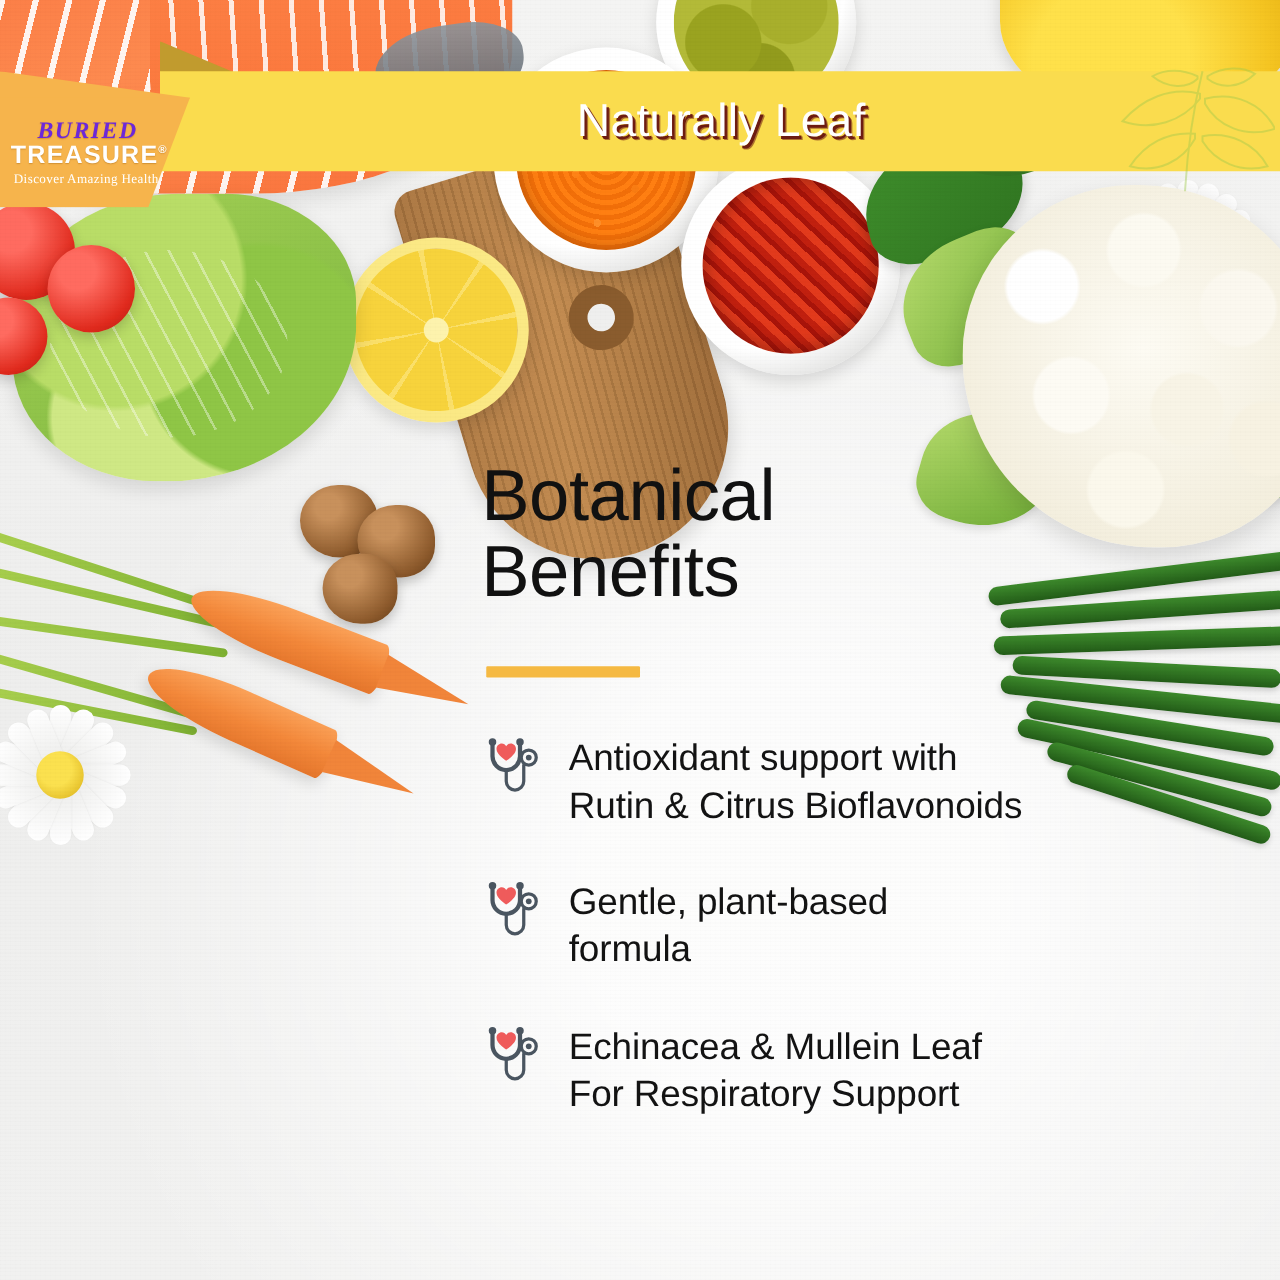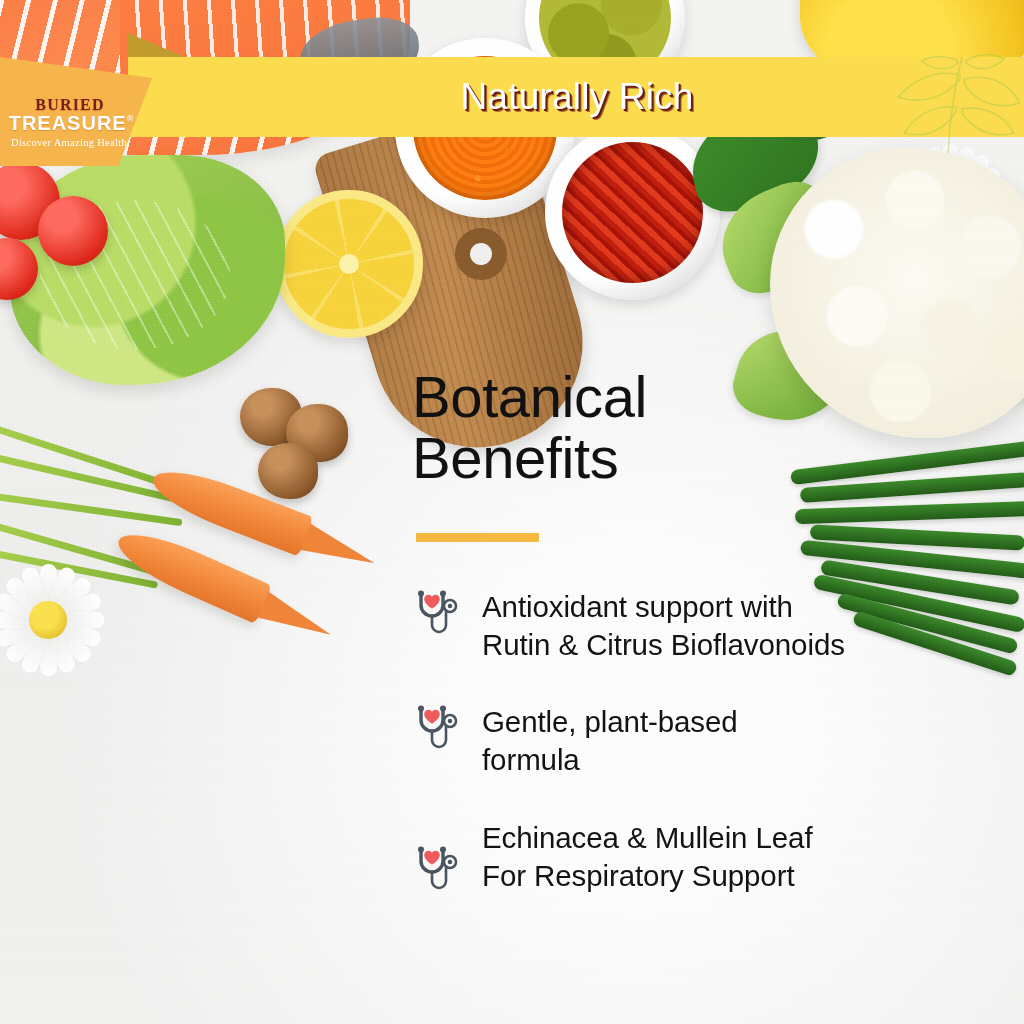--- a/index.html
+++ b/index.html
@@ -307,60 +307,61 @@
     display:flex; flex-direction:column; align-items:center; justify-content:center;
   }
   .logo-tag-top {
     position:absolute; left:0; top:57px; width:152px; height:22px;
     background:var(--tag-orange,#f6b44c);
     clip-path:polygon(0 0, 100% 96%, 100% 100%, 0 100%);
     z-index:21;
   }
   .logo-line1 {
     font-family:"Liberation Serif", serif;
-    font-weight:700; font-size:16px; color:#7f1d1d;
+    font-weight:700; font-size:19px; color:#6d28d9;
     letter-spacing:1.2px; line-height:1;
     transform:translateX(-6px);
     text-shadow:0 1px 1px rgba(140,80,10,.35);
+    font-style:italic;
   }
   .logo-line2 {
     font-family:Liberation Sans, sans-serif;
     font-weight:700; font-size:20px; color:#ffffff;
     letter-spacing:1px; line-height:1.05;
     transform:translateX(-5px);
     text-shadow:0 1px 1px rgba(140,80,10,.35);
     position:relative;
   }
   .logo-reg { font-size:9px; vertical-align:super; letter-spacing:0; }
   .logo-tagline {
     font-family:"Liberation Serif", serif;
     font-size:10.5px; color:#ffffff; letter-spacing:.3px;
     margin-top:3px; transform:translateX(-7px);
   }
 
   
   .content {
-    position:absolute; left:412px; top:366px; width:560px; z-index:25;
+    position:absolute; left:385px; top:366px; width:560px; z-index:25;
   }
   .headline {
     font-size:58px; font-weight:400; color:#111111;
     line-height:1.06; letter-spacing:-.4px;
     white-space:pre-line;
   }
   .accent-bar {
     width:123px; height:9px; border-radius:1px;
     background:var(--accent,#f5b942);
     margin:44px 0 0 4px;
   }
   .benefits { margin-top:44px; }
   .benefit {
     display:flex; align-items:flex-start; gap:24px;
     margin-bottom:38px;
   }
-  .benefit:last-child { margin-bottom:0;align-items:flex-end; }
+  .benefit:last-child { margin-bottom:0; }
   .b-icon { flex:0 0 auto; width:46px; height:48px; margin-top:4px; }
   .b-text {
     font-size:29.5px; color:#131313; line-height:1.28;
     letter-spacing:-.1px; white-space:pre-line;
     padding-top:2px;
   }
 </style>
 </head>
 <body>
 
@@ -480,21 +481,21 @@
       <g fill="none" stroke="#9ec94a" stroke-width="1.6">
         <path d="M78 104 C80 70 84 40 92 8"></path>
         <path d="M90 26 C66 20 44 30 28 48 C52 56 76 48 90 30 Z"></path>
         <path d="M94 30 C118 24 140 34 150 54 C126 62 104 52 94 34 Z"></path>
         <path d="M86 58 C64 56 46 66 34 84 C56 90 76 80 86 62 Z"></path>
         <path d="M92 60 C114 56 134 66 144 84 C122 90 102 80 92 64 Z"></path>
         <path d="M88 12 C76 6 62 6 52 12 C64 22 80 22 88 14 Z"></path>
         <path d="M96 12 C108 4 124 4 134 10 C122 22 106 22 96 14 Z"></path>
       </g>
     </svg>
-    <div class="banner-title">Naturally Rich</div>
+    <div class="banner-title">Naturally Leaf</div>
   </div>
 
   <div class="logo-tag-top"></div>
   <div class="logo-tag">
     <div class="logo-line1">BURIED</div>
     <div class="logo-line2">
       <span>TREASURE</span><span class="logo-reg">®</span>
     </div>
     <div class="logo-tagline">Discover Amazing Health</div>
   </div>

